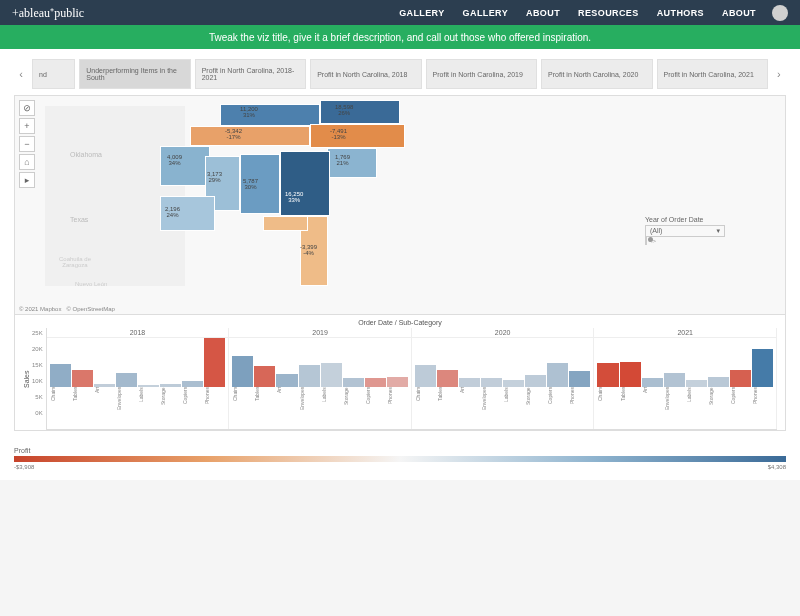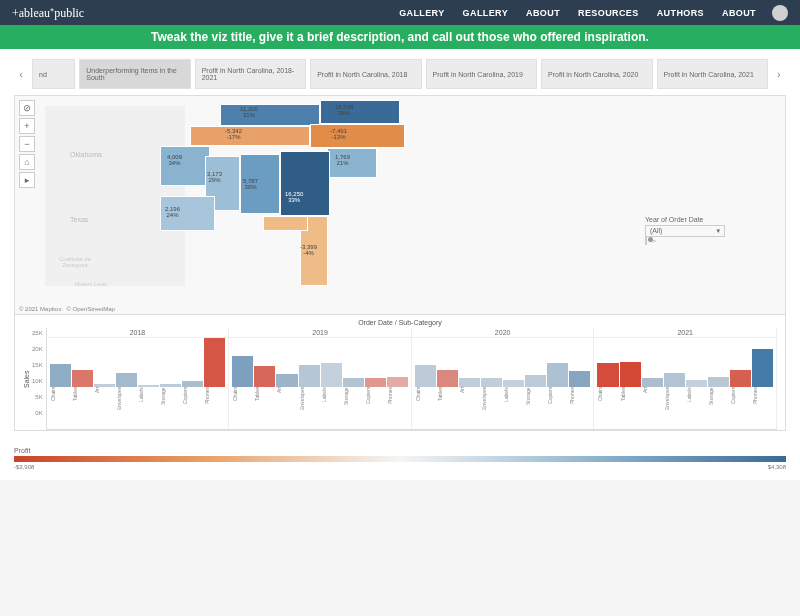--- a/index.html
+++ b/index.html
@@ -3,21 +3,21 @@
 <meta charset="utf-8">
 <style>
   * { margin:0; padding:0; box-sizing:border-box; }
   body { font-family: -apple-system, "Segoe UI", Arial, sans-serif; font-size:10px; background:#f5f5f5; }
   .frame { width:800px; height:480px; margin:0 auto; background:#fff; display:flex; flex-direction:column; }
   .topbar { height:25px; background:#2c3e50; color:#fff; display:flex; align-items:center; padding:0 12px; }
   .logo { font-family:serif; font-size:12px; letter-spacing:0; }
   .nav { margin-left:auto; display:flex; gap:18px; font-size:9px; font-weight:600; letter-spacing:.4px; }
   .nav span { cursor:pointer; }
   .avatar { width:16px; height:16px; border-radius:50%; background:#d0d0d0; margin-left:16px; }
-  .greenbar { height:24px; background:#27ae60; color:#fff; display:flex; align-items:center; justify-content:center; font-size:12px;font-weight:bold; }
+  .greenbar { height:24px; background:#27ae60; color:#fff; display:flex; align-items:center; justify-content:center; font-size:10px; }
   .content { flex:1; padding:10px 14px; overflow:hidden; display:flex; flex-direction:column; }
   .storytabs { display:flex; align-items:center; gap:4px; margin-bottom:6px; position:relative; }
   .storytabs .arrow { width:14px; color:#888; cursor:pointer; font-size:11px; text-align:center; }
   .storytab { flex:1; background:#ececec; padding:6px 6px; font-size:7px; color:#666; min-height:30px; border:1px solid #e0e0e0; cursor:pointer; display:flex; flex-direction:column; justify-content:center; }
   .storytab.active { background:#d8d8d8; }
   .maparea { height:220px; border:1px solid #ddd; position:relative; background:#f8f8f8; overflow:hidden; }
   .mapctrls { position:absolute; left:4px; top:4px; display:flex; flex-direction:column; gap:2px; }
   .mapctrls div { width:16px; height:16px; border:1px solid #ccc; background:#fff; font-size:9px; display:flex; align-items:center; justify-content:center; color:#666; cursor:pointer; }
   .state { position:absolute; border:1px solid #fff; }
   .statelabel { position:absolute; font-size:6px; color:#444; text-align:center; line-height:1; }

